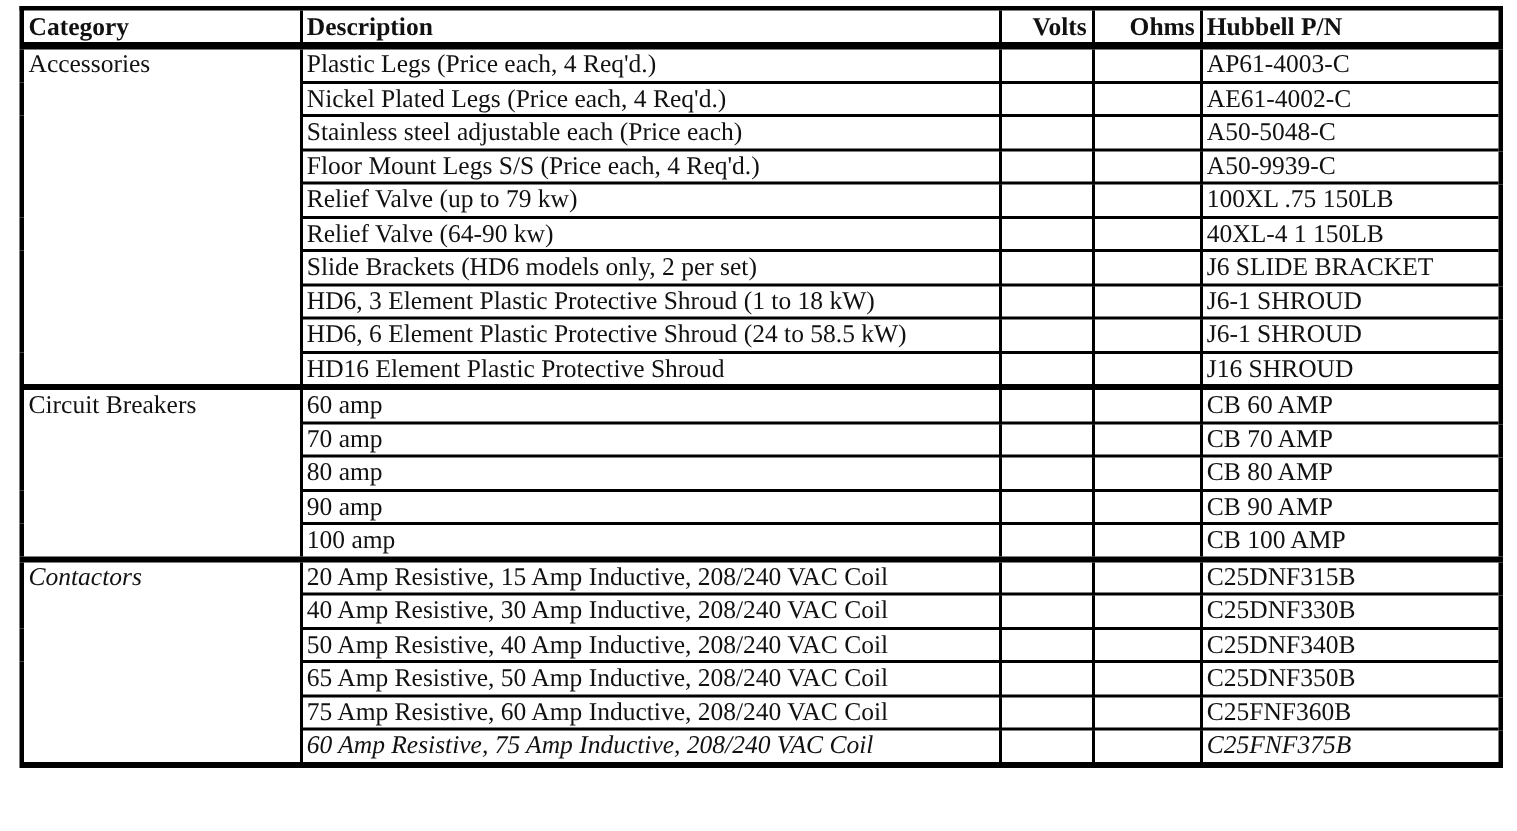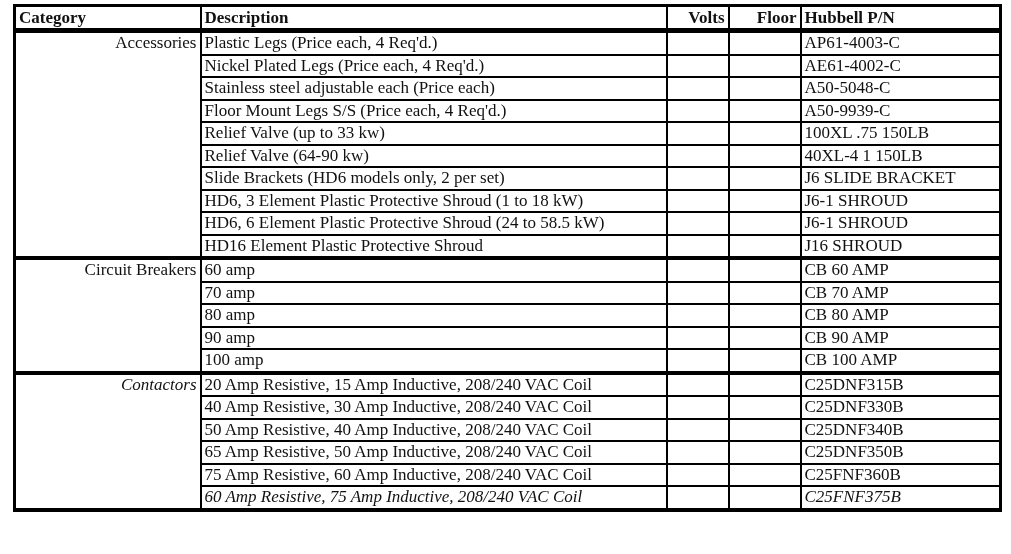--- a/index.html
+++ b/index.html
@@ -43,21 +43,20 @@
     table.parts th {
       font-weight: bold;
       height: 21px;
       border-top-width: 3px;
       border-bottom: 5px solid #000;
     }
     table.parts th.center { text-align: right; }
     table.parts td.cat {
       vertical-align: top;
       border-left-width: 3px;
-      text-align: right;
     }
     table.parts th.first { border-left-width: 3px; }
     table.parts th.last, table.parts td.pn { border-right-width: 3px; }
     table.parts tr.group-start td { border-top: 4px solid #000; }
     table.parts tr.first-group td { border-top: 5px solid #000; }
     table.parts tr.last-row td, table.parts td.cat.last-cat { border-bottom: 4px solid #000; font-style: italic; }
   </style>
 </head>
 <body>
 
@@ -67,21 +66,21 @@
       <col class="c-desc">
       <col class="c-volts">
       <col class="c-ohms">
       <col class="c-pn">
   </colgroup>
   <thead>
     <tr>
       <th class="first">Category</th>
       <th>Description</th>
       <th class="center">Volts</th>
-      <th class="center">Floor</th>
+      <th class="center">Ohms</th>
       <th class="last">Hubbell P/N</th>
     </tr>
   </thead>
   <tbody id="table-body">
       <tr class="first-group">
         <td class="cat" rowspan="10">Accessories</td>
         <td>Plastic Legs (Price each, 4 Req'd.)</td>
         <td></td>
         <td></td>
         <td class="pn">AP61-4003-C</td>
@@ -98,21 +97,21 @@
         <td></td>
         <td class="pn">A50-5048-C</td>
       </tr>
       <tr>
         <td>Floor Mount Legs S/S (Price each, 4 Req'd.)</td>
         <td></td>
         <td></td>
         <td class="pn">A50-9939-C</td>
       </tr>
       <tr>
-        <td>Relief Valve (up to 33 kw)</td>
+        <td>Relief Valve (up to 79 kw)</td>
         <td></td>
         <td></td>
         <td class="pn">100XL .75 150LB</td>
       </tr>
       <tr>
         <td>Relief Valve (64-90 kw)</td>
         <td></td>
         <td></td>
         <td class="pn">40XL-4 1 150LB</td>
       </tr>

